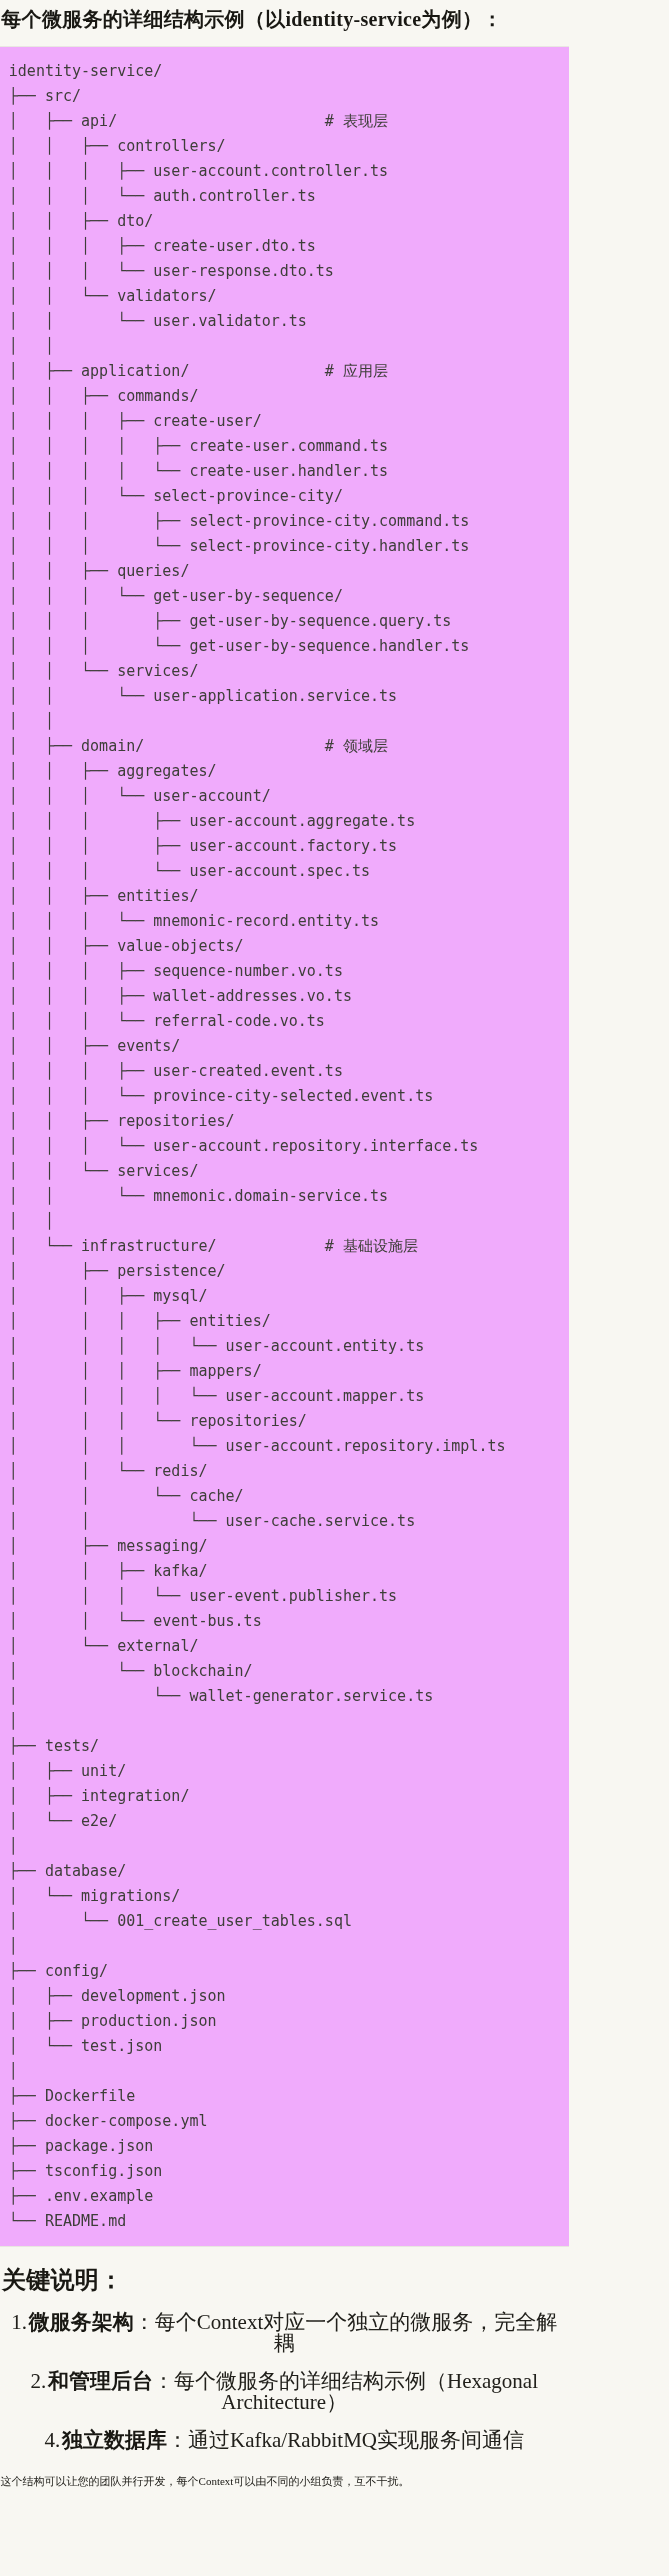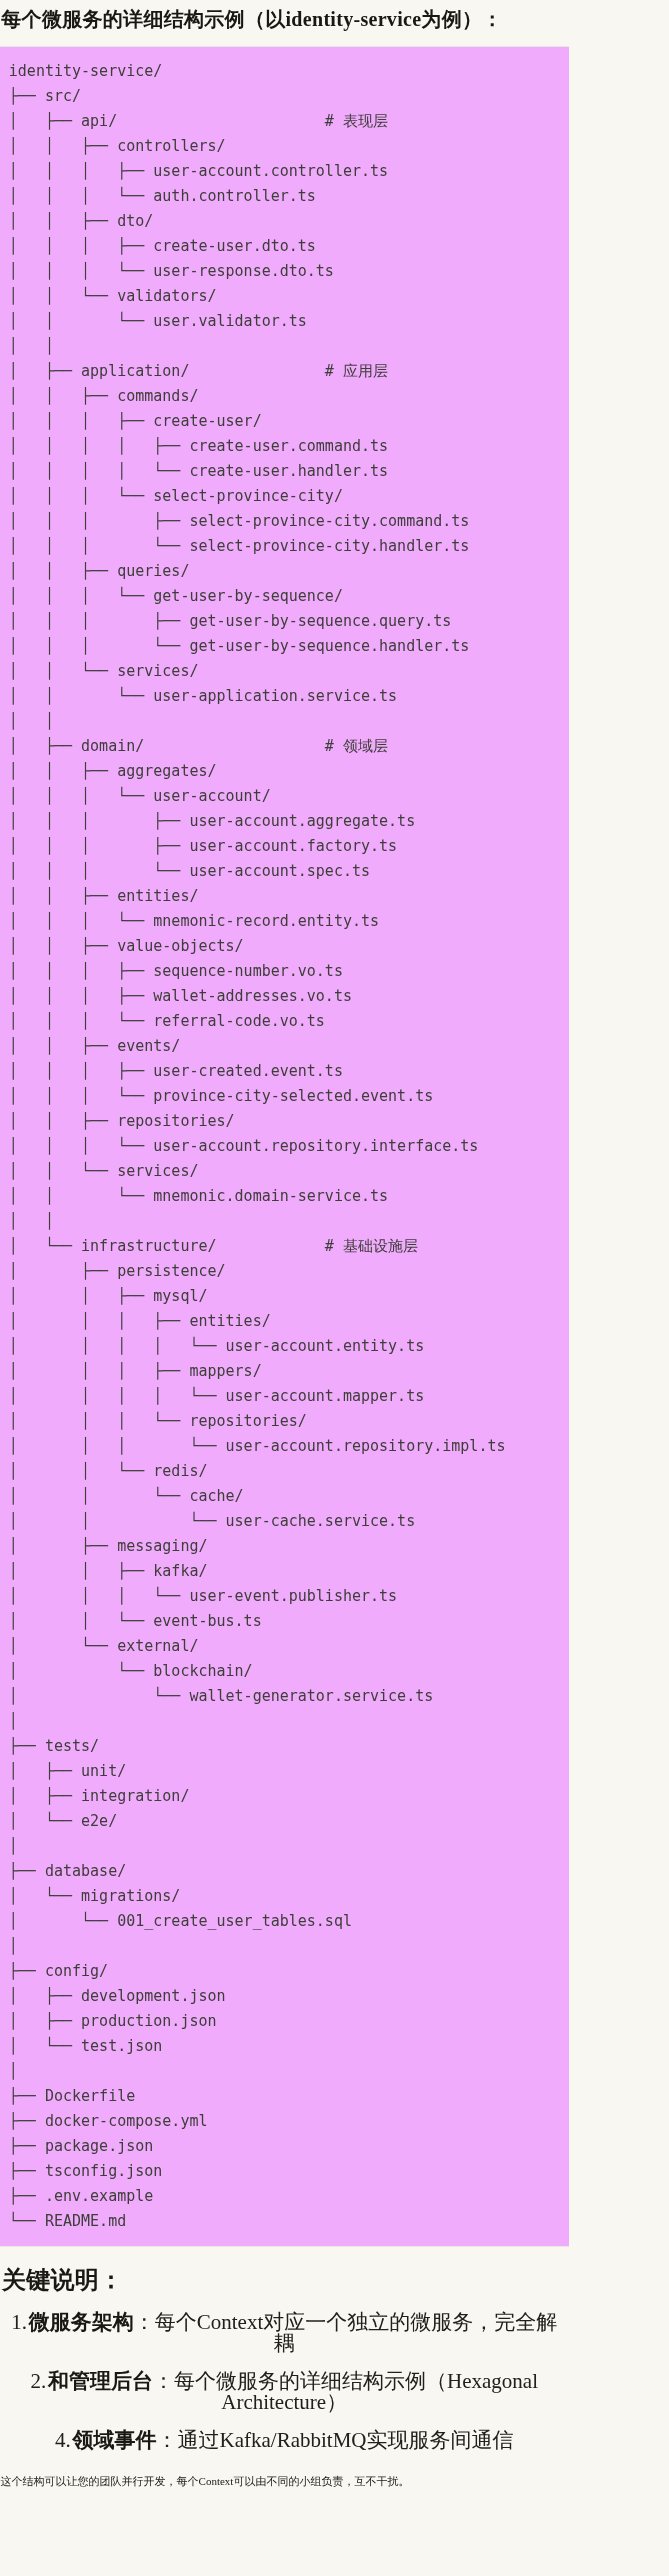--- a/index.html
+++ b/index.html
@@ -168,19 +168,19 @@
 ├── package.json
 ├── tsconfig.json
 ├── .env.example
 └── README.md</pre>
 
   <h2 data-name="notes-heading">关键说明：</h2>
 
   <ol data-name="notes-list">
     <li data-name="note-item"><span class="num" data-name="note-number">1.</span><span class="term" data-name="note-term">微服务架构</span><span data-name="note-text">：每个Context对应一个独立的微服务，完全解耦</span></li>
     <li data-name="note-item"><span class="num" data-name="note-number">2.</span><span class="term" data-name="note-term">和管理后台</span><span data-name="note-text">：每个微服务的详细结构示例（Hexagonal Architecture）</span></li>
-    <li data-name="note-item"><span class="num" data-name="note-number">4.</span><span class="term" data-name="note-term">领域事件</span><span data-name="note-text">：通过Kafka/RabbitMQ实现服务间通信</span></li>
+    <li data-name="note-item"><span class="num" data-name="note-number">4.</span><span class="term" data-name="note-term">独立数据库</span><span data-name="note-text">：通过Kafka/RabbitMQ实现服务间通信</span></li>
   </ol>
 
   <p data-name="closing-paragraph">这个结构可以让您的团队并行开发，每个Context可以由不同的小组负责，互不干扰。</p>
 
 </main>
 
 
 </body></html>

